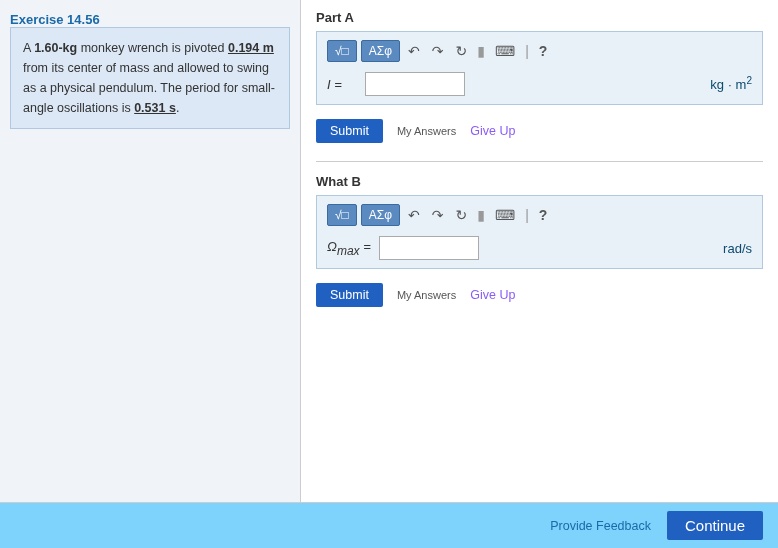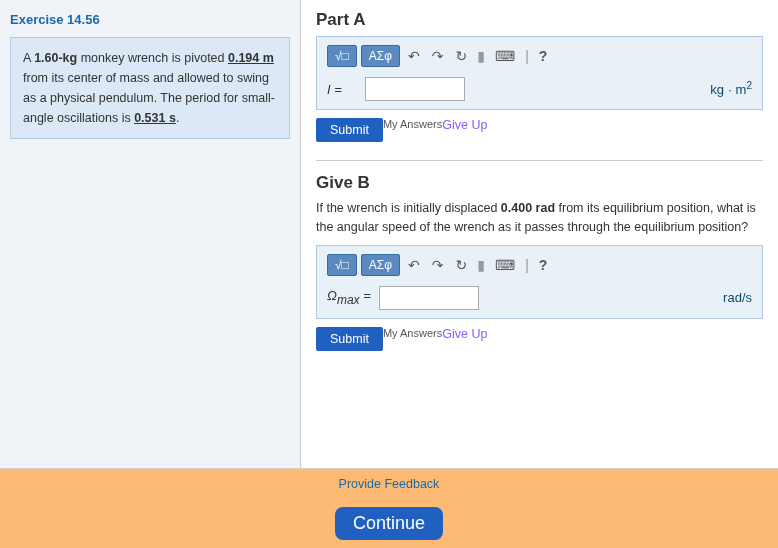--- a/index.html
+++ b/index.html
@@ -23,21 +23,21 @@
     .left-panel {
       width: 300px;
       padding: 12px 10px;
       flex-shrink: 0;
     }
 
     .exercise-title {
       font-size: 13px;
       color: #1a6aaa;
       font-weight: bold;
-      margin-bottom: 10px;
+      margin-bottom: 0;
     }
 
     .problem-box {
       background: #dce8f5;
       border: 1px solid #b0c8e0;
       padding: 10px 12px;
       font-size: 12.5px;
       line-height: 1.6;
       color: #333;
     }
@@ -48,21 +48,21 @@
       padding: 10px 15px;
       border-left: 1px solid #ccc;
       background: #fff;
     }
 
     .part-section {
       margin-bottom: 18px;
     }
 
     .part-title {
-      font-size: 17px;
+      font-size: 13px;
       font-weight: bold;
       color: #333;
       margin-bottom: 6px;
     }
 
     .part-question {
       font-size: 12.5px;
       color: #333;
       margin-bottom: 8px;
       line-height: 1.5;
@@ -148,22 +148,23 @@
 
     .answer-unit {
       font-size: 13px;
       color: #0c4a6e;
       margin-left: auto;
     }
 
     
     .action-row {
       display: flex;
-      align-items: flex-start;
-      margin-top: 2px;
+      align-items: center;
+      gap: 14px;
+      margin-top: 14px;
     }
 
     .submit-btn {
       background: #2060c0;
       color: #fff;
       border: none;
       padding: 5px 14px;
       font-size: 12.5px;
       cursor: pointer;
       border-radius: 2px;
@@ -190,39 +191,38 @@
     }
 
     
     .bottom-bar {
       display: flex;
       justify-content: flex-end;
       align-items: center;
       gap: 16px;
       padding: 8px 15px;
       border-top: 1px solid #ccc;
-      background: #fdba74;
-      flex-direction: column;
+      background: #7dd3fc;
     }
 
     .provide-feedback-link {
       color: #1a6aaa;
       font-size: 12.5px;
       cursor: pointer;
       text-decoration: none;
     }
 
     .continue-btn {
       background: #2060c0;
       color: #fff;
       border: none;
       padding: 6px 18px;
-      font-size: 18px;
-      cursor: pointer;
-      border-radius: 8px;
+      font-size: 15px;
+      cursor: pointer;
+      border-radius: 2px;
     }
 
     sup { font-size: 10px; }
     sub { font-size: 12px; }
   </style>
 </head>
 <body>
 
 <div class="main-container">
 
@@ -266,24 +266,21 @@
       <div class="action-row">
         <button class="submit-btn">Submit</button>
         <span class="my-answers-link">My Answers</span>
         <a class="give-up-link">Give Up</a>
       </div>
     </div>
 
     <hr class="part-divider">
 
     <div class="part-section">
-      <div class="part-title">Give B</div>
-      <div class="part-question">
-        If the wrench is initially displaced <strong>0.400 rad</strong> from its equilibrium position, what is the angular speed of the wrench as it passes through the equilibrium position?
-      </div>
+      <div class="part-title">What B</div>
 
       <div class="input-area">
 
         <div class="toolbar">
           <button class="toolbar-btn">
             <span>√□</span>
           </button>
           <button class="toolbar-btn">
             <span>AΣφ</span>
           </button>

